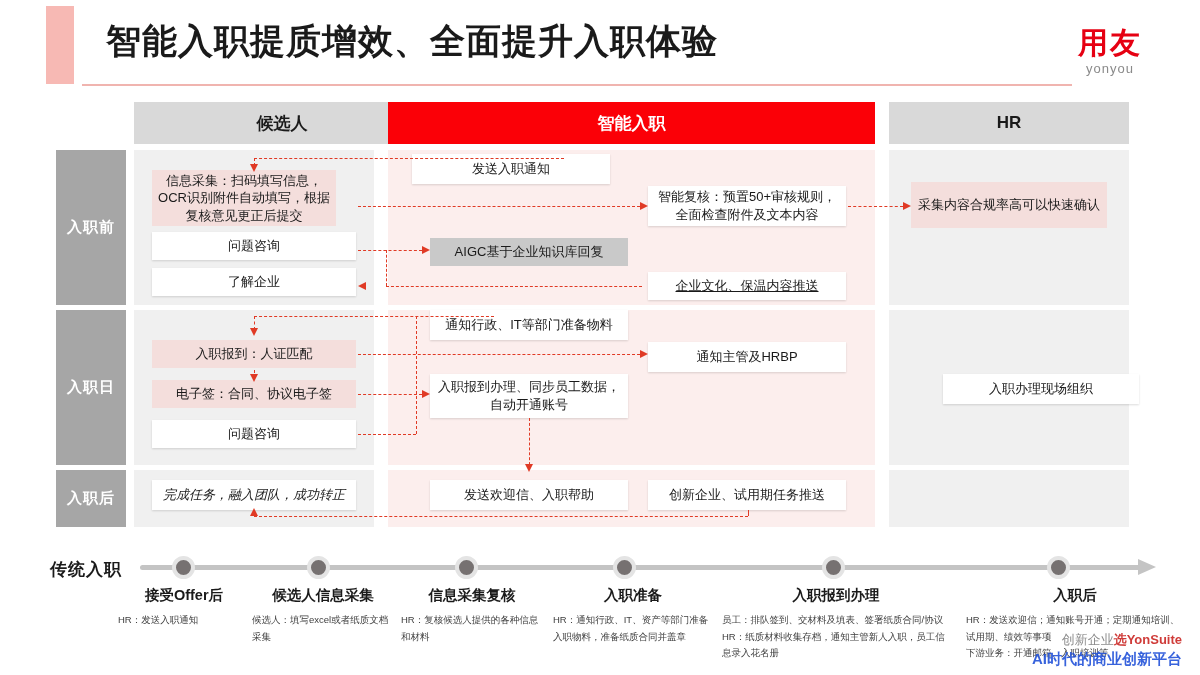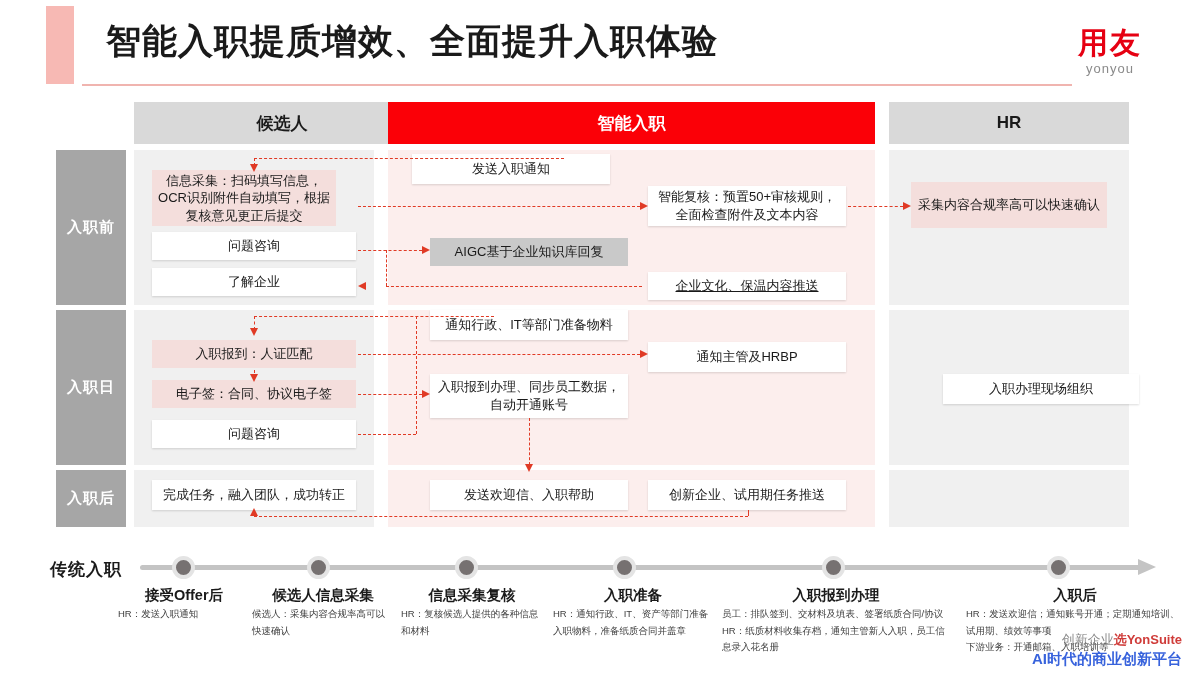--- a/index.html
+++ b/index.html
@@ -75,21 +75,21 @@
   }
   .tl-line{position:absolute;left:140px;top:565px;width:1000px;height:5px;background:#c4c4c4;border-radius:3px;}
   .tl-arrow{position:absolute;left:1138px;top:559px;width:0;height:0;
     border-top:8.5px solid transparent;border-bottom:8.5px solid transparent;border-left:18px solid #c4c4c4;}
   .tl-dot{
     position:absolute;top:556px;width:23px;height:23px;border-radius:50%;
     background:#767171;border:4px solid #e4e4e4;box-sizing:border-box;
   }
   .tl-stage{position:absolute;top:586px;}
   .tl-title{font-size:14.5px;font-weight:bold;color:#1a1a1a;text-align:center;white-space:nowrap;}
-  .tl-desc{font-size:9.5px;color:#404040;line-height:1.75;margin-top:1px;}
+  .tl-desc{font-size:9.5px;color:#404040;line-height:1.75;margin-top:7px;}
 
   
   .wm{position:absolute;right:18px;bottom:6px;text-align:right;opacity:.88;}
   .wm1{font-size:13px;font-weight:normal;color:#7b7b7b;white-space:nowrap;}
   .wm1 b{color:#c9211e;}
   .wm2{font-size:15px;font-weight:bold;color:#1d4ed8;white-space:nowrap;margin-top:1px;}
 </style>
 </head>
 <body>
 
@@ -171,21 +171,21 @@
     <div class="arr r" style="left:366px;top:287.5px;"></div>
 
     <div class="h-dash" style="left:302px;top:332px;width:58px;"></div>
     <div class="v-dash" style="left:360px;top:214px;height:118px;"></div>
 
     <div class="rowlabel" style="top:368px;height:57px;">入职后</div>
     <div class="cell grey" style="left:78px;top:368px;width:240px;height:57px;"></div>
     <div class="cell pink" style="left:332px;top:368px;width:487px;height:57px;"></div>
     <div class="cell grey" style="left:833px;top:368px;width:240px;height:57px;"></div>
 
-    <div class="node white" style="left:96px;top:378px;width:204px;height:30px;">完成任务，融入团队，成功转正</div>
+    <div class="node white" style="left:96px;top:378px;width:204px;height:30px;font-style:italic;">完成任务，融入团队，成功转正</div>
     <div class="node white" style="left:374px;top:378px;width:198px;height:30px;">发送欢迎信、入职帮助</div>
     <div class="node white" style="left:592px;top:378px;width:198px;height:30px;">创新企业、试用期任务推送</div>
 
     <div class="v-dash" style="left:473px;top:316px;height:52px;"></div>
     <div class="arr d" style="left:468.5px;top:362px;"></div>
 
     <div class="h-dash" style="left:198px;top:414px;width:494px;"></div>
     <div class="v-dash" style="left:692px;top:408px;height:6px;"></div>
     <div class="arr u" style="left:193.5px;top:406px;"></div>
 
@@ -201,21 +201,21 @@
   <div class="tl-dot" style="left:613px;"></div>
   <div class="tl-dot" style="left:822px;"></div>
   <div class="tl-dot" style="left:1047px;"></div>
 
   <div class="tl-stage" style="left:118px;width:132px;">
     <div class="tl-title">接受Offer后</div>
     <div class="tl-desc" style="white-space: pre-line;">HR：发送入职通知</div>
   </div>
   <div class="tl-stage" style="left:252px;width:142px;">
     <div class="tl-title">候选人信息采集</div>
-    <div class="tl-desc" style="white-space: pre-line;">候选人：采集内容合规率高可以快速确认</div>
+    <div class="tl-desc" style="white-space: pre-line;">候选人：填写excel或者纸质文档采集</div>
   </div>
   <div class="tl-stage" style="left:401px;width:142px;">
     <div class="tl-title">信息采集复核</div>
     <div class="tl-desc" style="white-space: pre-line;">HR：复核候选人提供的各种信息和材料</div>
   </div>
   <div class="tl-stage" style="left:553px;width:160px;">
     <div class="tl-title">入职准备</div>
     <div class="tl-desc" style="white-space: pre-line;">HR：通知行政、IT、资产等部门准备入职物料，准备纸质合同并盖章</div>
   </div>
   <div class="tl-stage" style="left:722px;width:228px;">

